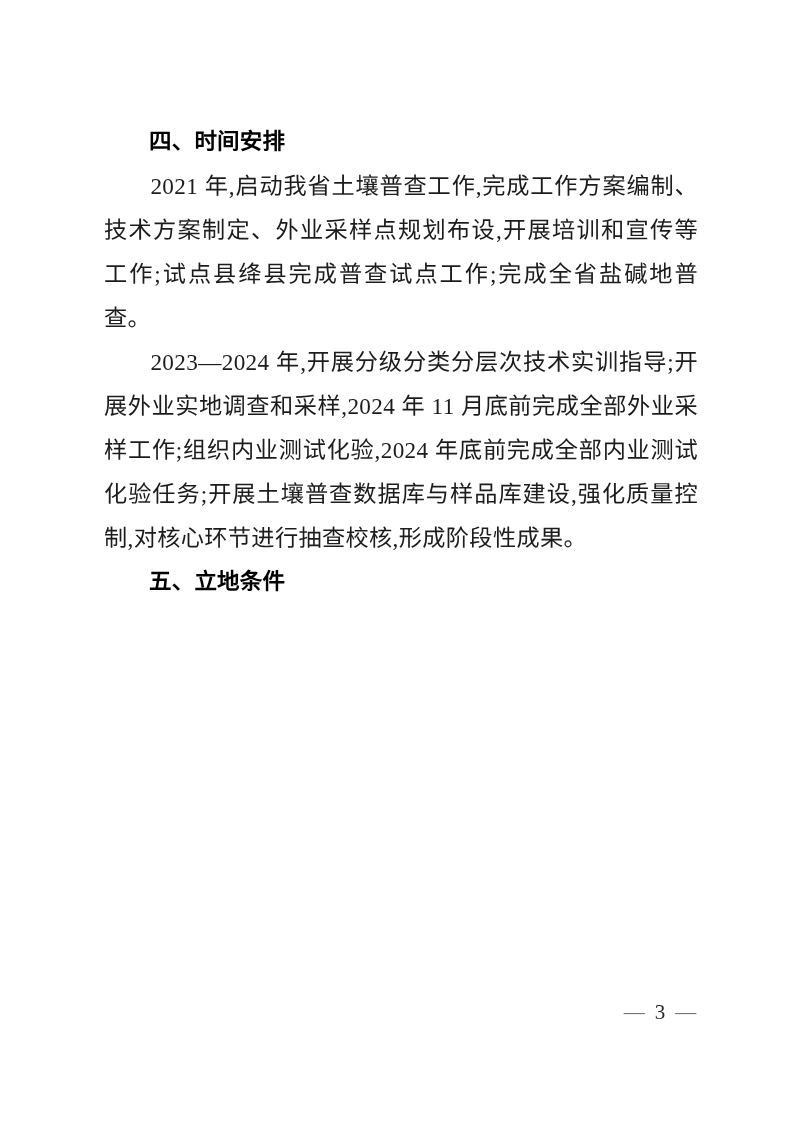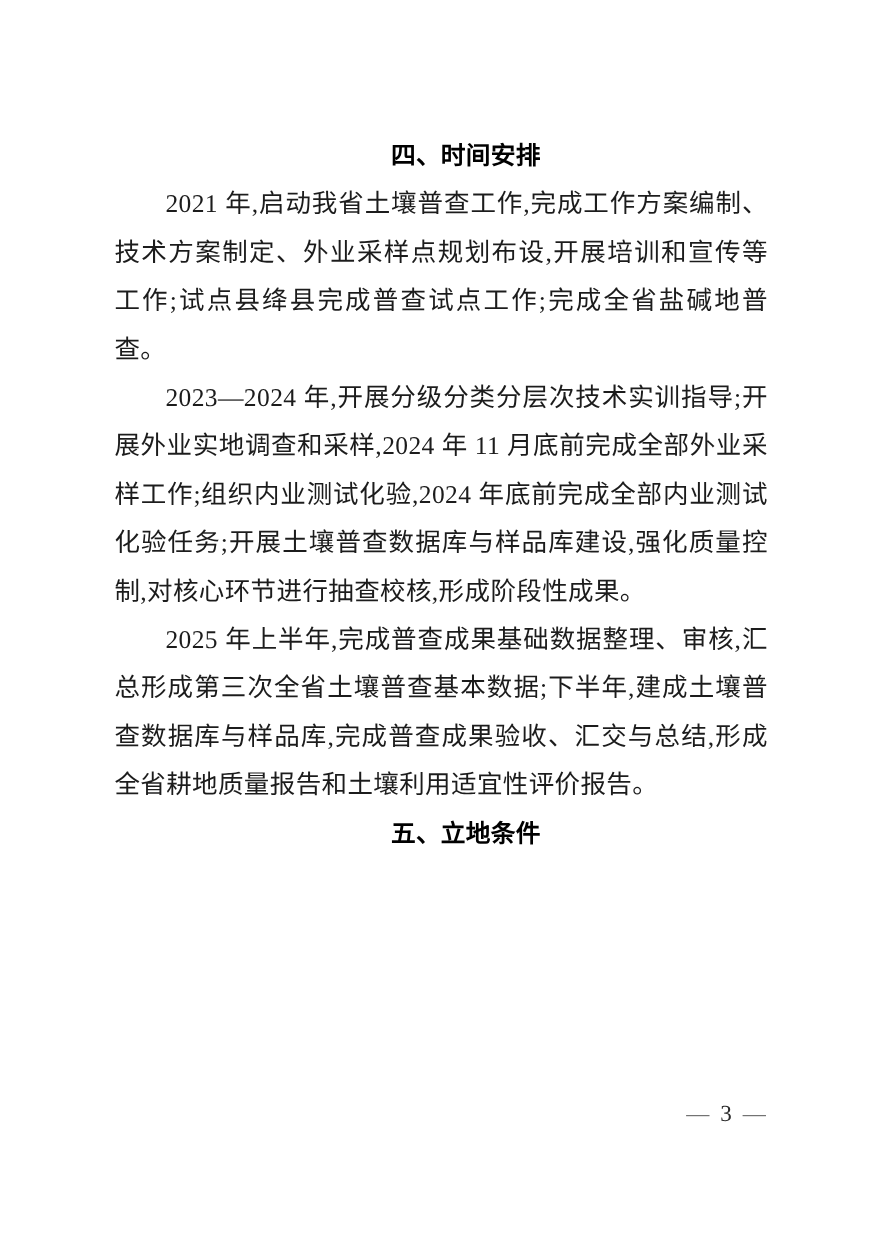--- a/index.html
+++ b/index.html
@@ -50,21 +50,20 @@
   
   .heading {
     margin: 0;
     font-family: "Liberation Sans", "DejaVu Sans", sans-serif;
     font-size: 22.5px;
     line-height: 44px;
     font-weight: bold;
     letter-spacing: 0.2px;
     text-indent: 2em;
     color: #000000;
-    text-align: center;
   }
 
   
   .page-footer {
     position: absolute;
     left: 0;
     top: 997px;
     width: 800px;
     text-align: center;
     font-family: "Liberation Serif", "DejaVu Serif", serif;
@@ -98,21 +97,20 @@
 
   <div class="text-column">
 
 
     <h2 class="heading">四、时间安排</h2>
 
     <p class="para">2021 年,启动我省土壤普查工作,完成工作方案编制、技术方案制定、外业采样点规划布设,开展培训和宣传等工作;试点县绛县完成普查试点工作;完成全省盐碱地普查。</p>
 
     <p class="para">2023—2024 年,开展分级分类分层次技术实训指导;开展外业实地调查和采样,2024 年 11 月底前完成全部外业采样工作;组织内业测试化验,2024 年底前完成全部内业测试化验任务;开展土壤普查数据库与样品库建设,强化质量控制,对核心环节进行抽查校核,形成阶段性成果。</p>
 
-    <p class="para">2025 年上半年,完成普查成果基础数据整理、审核,汇总形成第三次全省土壤普查基本数据;下半年,建成土壤普查数据库与样品库,完成普查成果验收、汇交与总结,形成全省耕地质量报告和土壤利用适宜性评价报告。</p>
 
     <h2 class="heading">五、立地条件</h2>
 
   </div>
 
   <div class="page-footer">
     <span class="inner">
       <span class="dash">—</span><span class="num">3</span><span class="dash">—</span>
     </span>
   </div>

